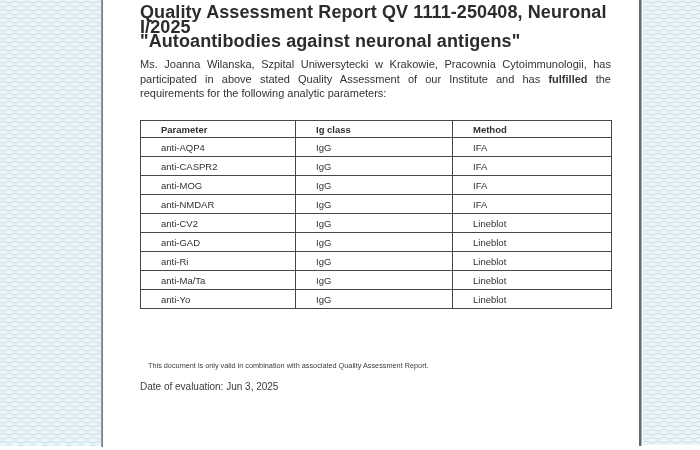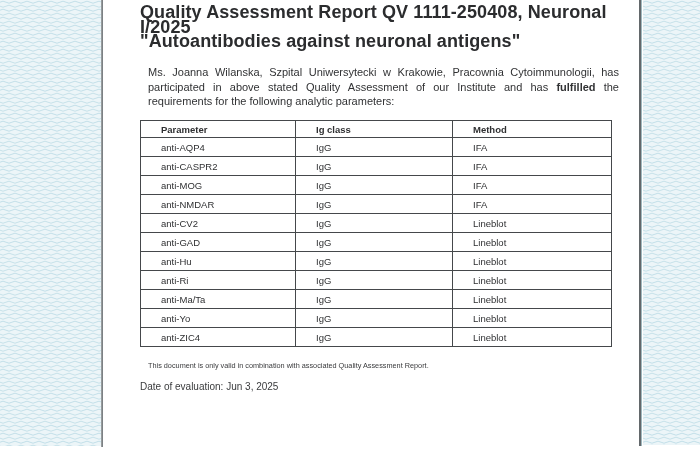--- a/index.html
+++ b/index.html
@@ -11,21 +11,21 @@
   }
   .band{position:absolute;top:0;display:block}
   #band-left{left:0}
   #band-right{left:643px}
   .page-edge{position:absolute;top:0}
   #edge-left{left:101px;width:2px;height:447px;background:#979c9e;box-shadow:inset -1px 0 0 #7c8184}
   #edge-right{left:639px;width:2px;height:446px;background:#63686b;box-shadow:1px 0 0 #9fb7bd}
 
   .title-block{position:absolute;left:140px;top:5px;width:472px;
     font-size:18px;font-weight:bold;line-height:14.5px;color:#2b2c2e;letter-spacing:.1px}
-  .statement{position:absolute;left:140px;top:57px;width:471px;margin:8px;
+  .statement{position:absolute;left:140px;top:57px;width:471px;margin:0;
     font-size:11px;line-height:14.6px;text-align:justify;color:#313234}
   .statement b{font-weight:bold}
 
   table.params{
     position:absolute;left:140px;top:120px;width:471px;
     border-collapse:collapse;table-layout:fixed;font-size:9.5px;color:#2f3032
   }
   table.params th,table.params td{
     border:1px solid #45484b;text-align:left;vertical-align:middle;
     padding:0 2px 0 20px;height:18px;white-space:nowrap;overflow:hidden
@@ -109,41 +109,31 @@
         <td>anti-CV2</td>
         <td>IgG</td>
         <td>Lineblot</td>
       </tr>
       <tr>
         <td>anti-GAD</td>
         <td>IgG</td>
         <td>Lineblot</td>
       </tr>
       <tr>
-        <td>anti-Hu</td>
-        <td>IgG</td>
-        <td>Lineblot</td>
-      </tr>
-      <tr>
         <td>anti-Ri</td>
         <td>IgG</td>
         <td>Lineblot</td>
       </tr>
       <tr>
         <td>anti-Ma/Ta</td>
         <td>IgG</td>
         <td>Lineblot</td>
       </tr>
       <tr>
         <td>anti-Yo</td>
         <td>IgG</td>
         <td>Lineblot</td>
       </tr>
-      <tr>
-        <td>anti-ZIC4</td>
-        <td>IgG</td>
-        <td>Lineblot</td>
-      </tr>
     </tbody>
 </table>
 
 <div class="footnote">This document is only valid in combination with associated Quality Assessment Report.</div>
 <div class="eval-date">Date of evaluation: Jun 3, 2025</div>
 
 </body></html>

